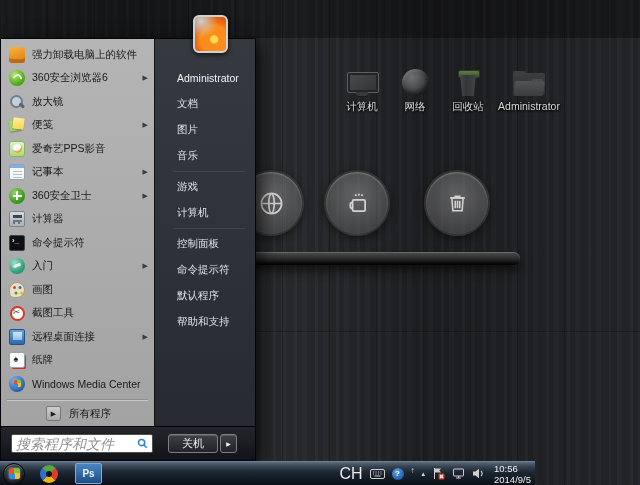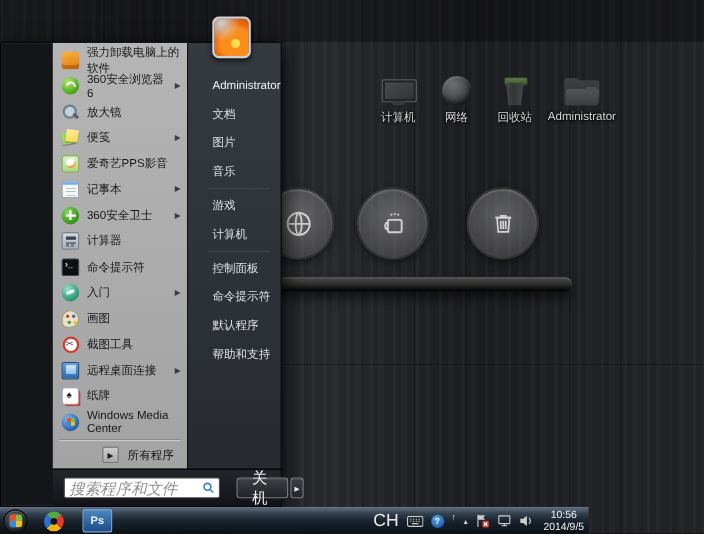--- a/index.html
+++ b/index.html
@@ -59,21 +59,21 @@
 
   
   .shelf { position:absolute; left:150px; top:252px; width:370px; height:13px; z-index:2;
     border-radius:0 7px 7px 0;
     background: linear-gradient(180deg,#4c4c4c 0%, #3a3a3a 30%, #222 62%, #090909 88%, #000 100%);
     box-shadow: 0 6px 10px rgba(0,0,0,.55), inset 0 1px 0 rgba(255,255,255,.18); }
 
   
   .start-menu { position:absolute; left:0; top:38px; width:256px; height:423px; z-index:5;
     display:flex; flex-direction:column; background:#141519; border:1px solid #04050a;
-    box-shadow: 5px 4px 16px rgba(0,0,0,.7), inset 0 0 0 1px rgba(255,255,255,.06); padding-left: 47px; }
+    box-shadow: 5px 4px 16px rgba(0,0,0,.7), inset 0 0 0 1px rgba(255,255,255,.06); }
   .menu-body { flex:1; display:flex; min-height:0; }
   .menu-left { width:154px; background:linear-gradient(180deg,#b5b5b5,#a3a3a3);
     border-right:1px solid #101216; display:flex; flex-direction:column; }
   .app-list { flex:1; padding-top:4px; }
   .app-row { height:23.5px; display:flex; align-items:center; gap:7px; padding:0 6px 0 8px;
     font-size:10.5px; color:#17181a; cursor:pointer; }
   .sub-arrow { margin-left:auto; font-size:7px; color:#3c3c3c; }
   .sub-arrow::after { content:"\25B6"; }
   .left-sep { height:1px; background:#8d8d8d; box-shadow:0 1px 0 #c9c9c9; margin:1px 6px; }
   .all-programs { height:25px; display:flex; align-items:center; gap:8px; padding:0 9px;
@@ -90,21 +90,21 @@
 
   .menu-footer { height:34px; background:linear-gradient(#24262b,#121318); border-top:1px solid #000;
     display:flex; align-items:center; }
   .search-wrap { margin-left:10px; width:142px; height:19px; background:#fff; border:1px solid #4e4e4e;
     border-radius:2px; display:flex; align-items:center; padding:0 4px; }
   .search-wrap input { border:none; outline:none; flex:1; min-width:0; font-size:14px; background:transparent;
     font-family:"Liberation Sans",sans-serif; }
   .search-wrap input::placeholder { font-style:italic; color:#8f8f8f; }
   .shutdown-group { margin-left:15px; display:flex; gap:2px; }
   .btn-dark { height:19px; background:linear-gradient(#3d4045,#212327); border:1px solid #7b7f85;
-    border-radius:3px; color:#ededed; font-size:14px; display:flex; align-items:center;
+    border-radius:3px; color:#ededed; font-size:11px; display:flex; align-items:center;
     justify-content:center; cursor:pointer; box-shadow: inset 0 1px 0 rgba(255,255,255,.15); }
   .shutdown-btn { padding:0 13px; }
   .shutdown-arrow { width:17px; font-size:6px; }
   .shutdown-arrow::after { content:"\25B6"; }
 
   .avatar { position:absolute; left:192px; top:-24px; width:35px; height:38px; border-radius:6px;
     border:2px solid #ced2d6; box-shadow:0 2px 5px rgba(0,0,0,.65);
     background:
       radial-gradient(circle at 20% 12%, rgba(200,215,225,.95), rgba(200,215,225,0) 42%),
       radial-gradient(circle at 62% 66%, #ffd94f 0 13%, #fb8d1d 15% 46%, #ee6a0f 62%, #b94b08 100%); }
@@ -181,21 +181,21 @@
   .tray { margin-left:auto; display:flex; align-items:center; gap:7px; padding-right:4px; }
   .tray-text { font-size:16px; color:#e9e9e9; cursor:pointer; }
   .tray-ic { display:flex; align-items:center; cursor:pointer; }
   .help-badge { width:12px; height:12px; border-radius:50%;
     background:radial-gradient(circle at 38% 30%, #58a0e8, #1f5eae 75%); display:flex; align-items:center;
     justify-content:center; }
   .help-badge::after { content:"?"; color:#fff; font-size:8px; font-weight:bold; }
   .tiny-up { font-size:8px; color:#ddd; transform:translateY(-3px); }
   .chevron { font-size:7px; color:#d5d5d5; }
   .chevron::after { content:"\25B4"; }
-  .clock { text-align:center; color:#f0f0f0; font-size:9.5px; line-height:11px; margin-left:2px; cursor:pointer; }
+  .clock { text-align:left; color:#f0f0f0; font-size:9.5px; line-height:11px; margin-left:2px; cursor:pointer; }
 </style>
 </head>
 <body>
 
 <div class="stage">
 
   <div class="desktop"></div>
   <div class="top-shade"></div>
   <div class="plank-joint"></div>
 

